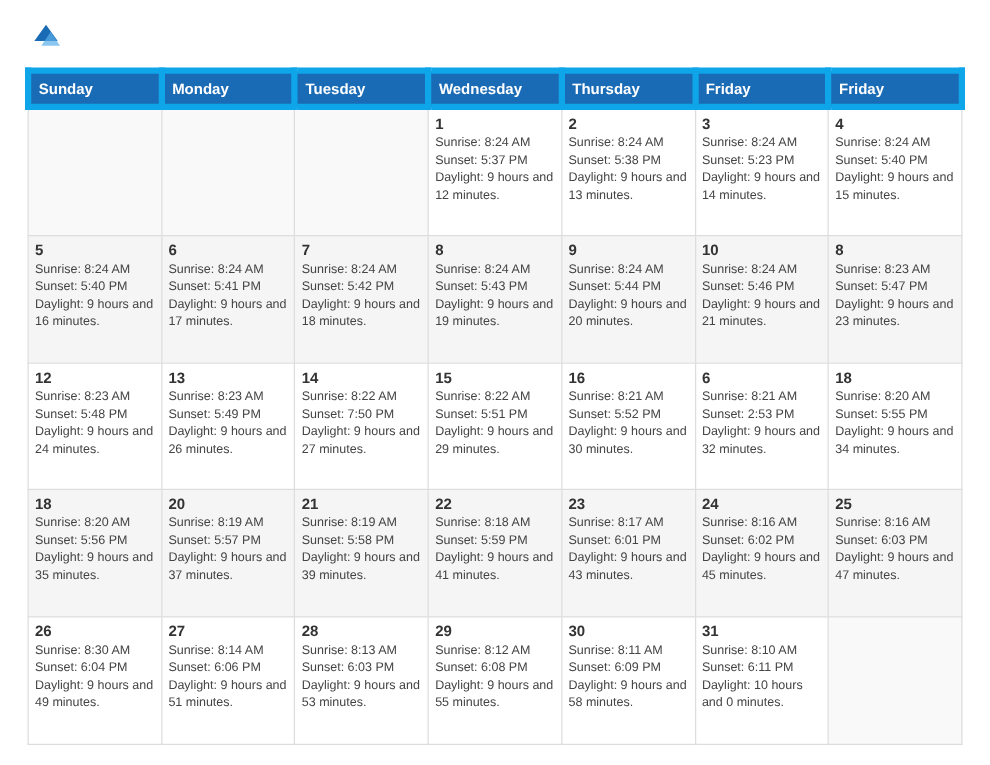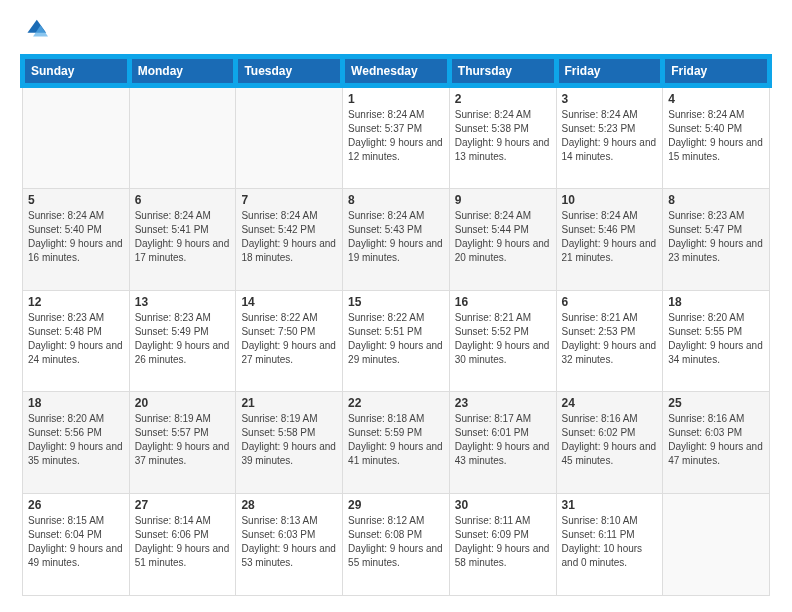--- a/index.html
+++ b/index.html
@@ -319,21 +319,21 @@
             <span class="day-num">25</span>
             <div class="day-info">Sunrise: 8:16 AM
 Sunset: 6:03 PM
 Daylight: 9 hours
 and 47 minutes.</div>
           </td>
         </tr>
         <tr>
           <td>
             <span class="day-num">26</span>
-            <div class="day-info">Sunrise: 8:15 AM
+            <div class="day-info">Sunrise: 8:30 AM
 Sunset: 6:04 PM
 Daylight: 9 hours
 and 49 minutes.</div>
           </td>
           <td>
             <span class="day-num">27</span>
             <div class="day-info">Sunrise: 8:14 AM
 Sunset: 6:06 PM
 Daylight: 9 hours
 and 51 minutes.</div>

